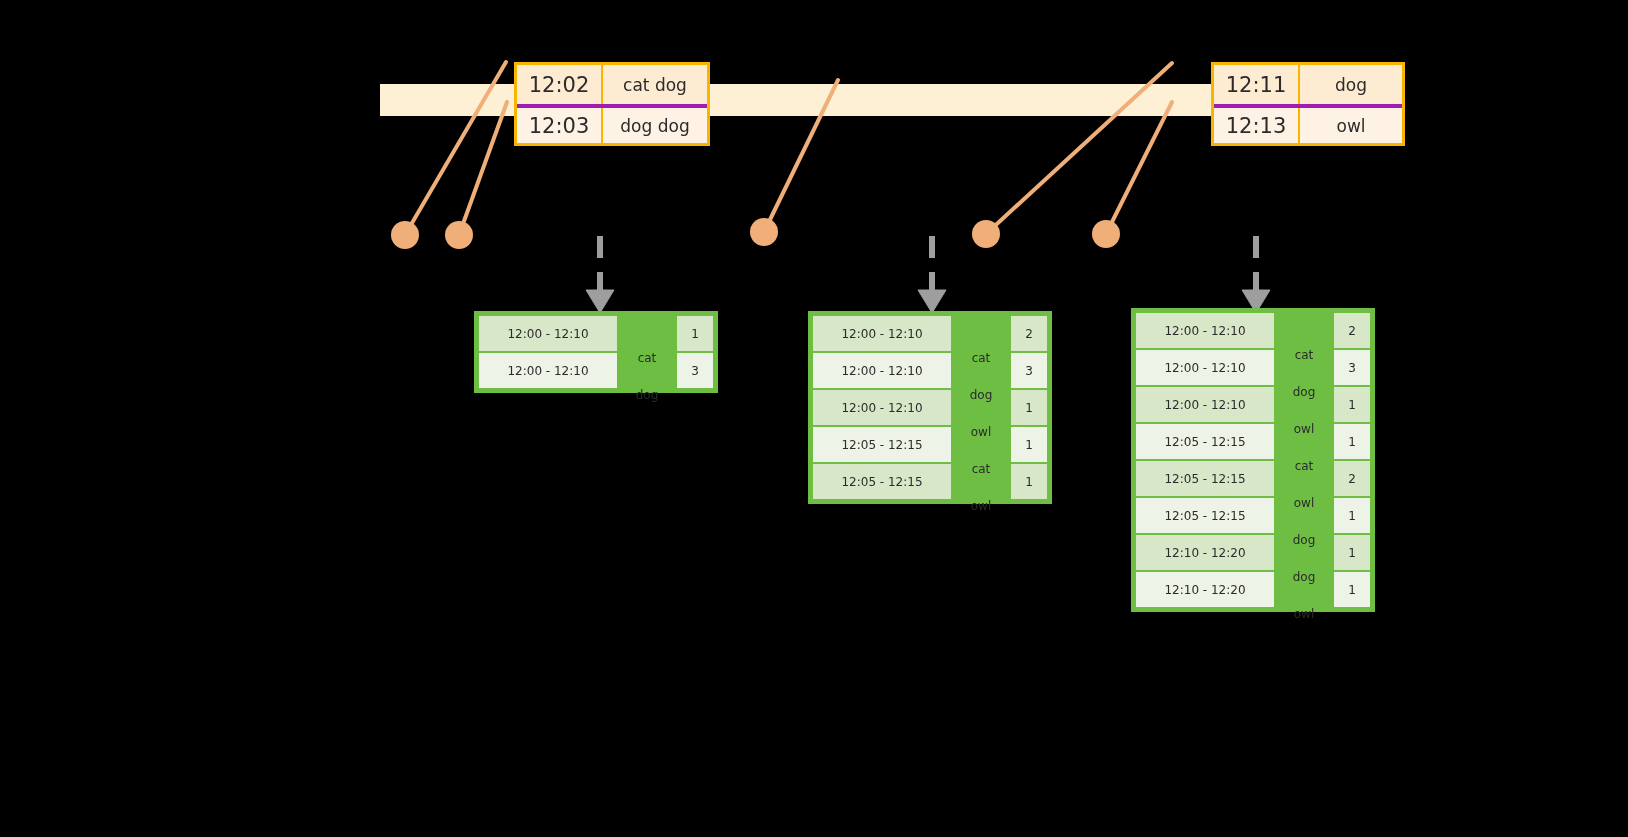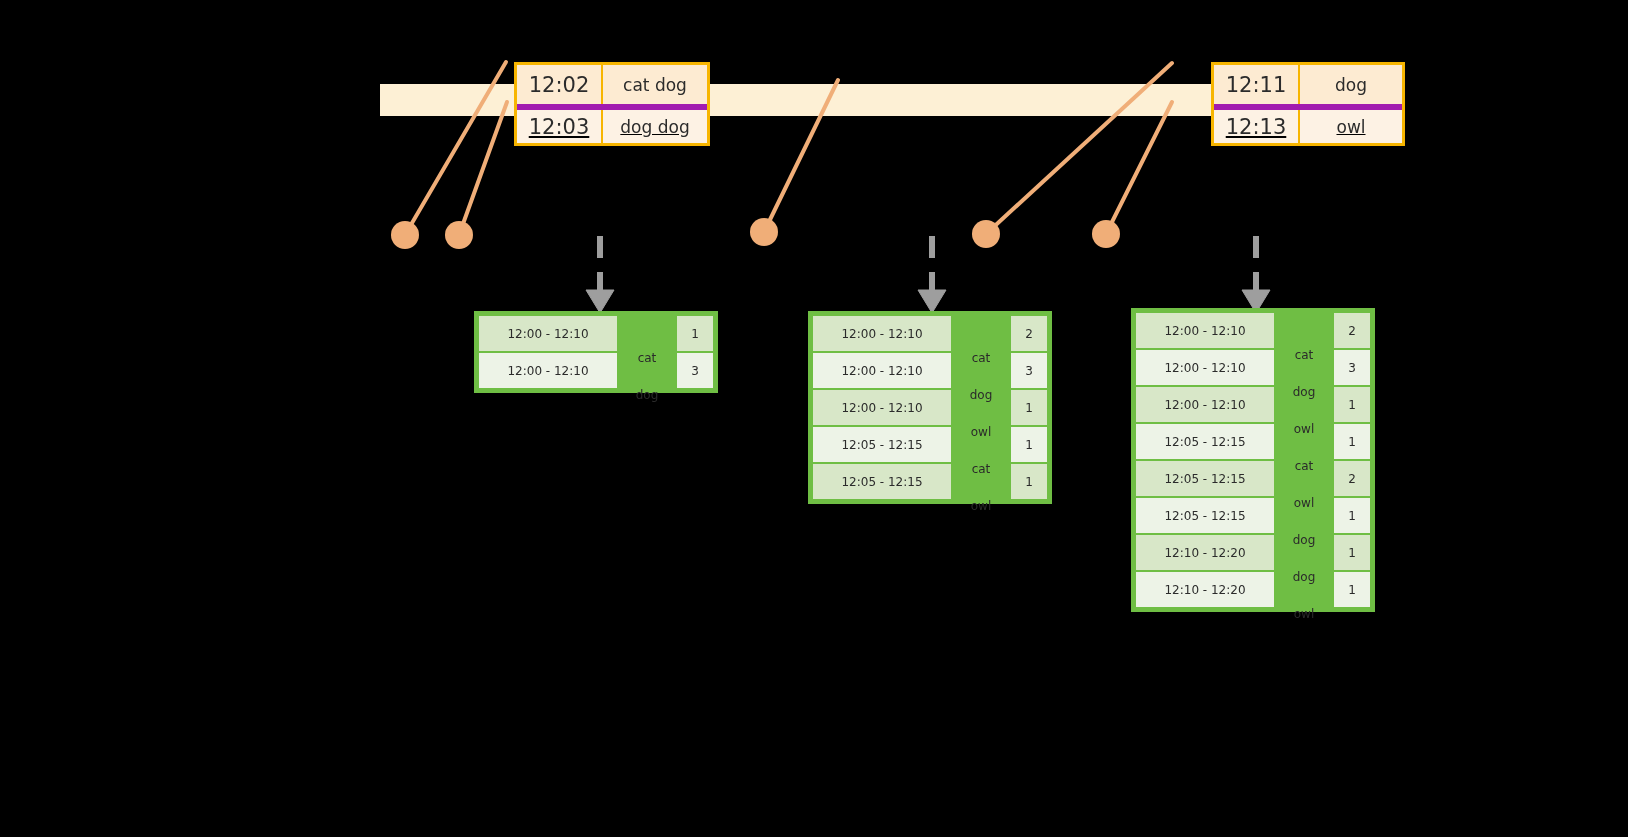--- a/index.html
+++ b/index.html
@@ -12,21 +12,21 @@
 
   
   .evt-group{
     position:absolute;
     border:3px solid #F7B500;
     box-sizing:border-box;
     z-index:6;
     background:#FDEBD2;
   }
   .evt-row{display:flex;height:39px;box-sizing:border-box;}
-  .evt-row + .evt-row{border-top:6px solid #a21caf;text-decoration:underline;}
+  .evt-row + .evt-row{border-top:4px solid #a21caf;}
   .evt-row.alt{background:#FDF2E4;}
   .evt-time{
     width:86px;flex:0 0 86px;
     display:flex;align-items:center;justify-content:center;
     font-size:21px;color:#2b2b2b;
     border-right:2px solid #F7B500;
     box-sizing:border-box;
   }
   .evt-words{
     flex:1 1 auto;

